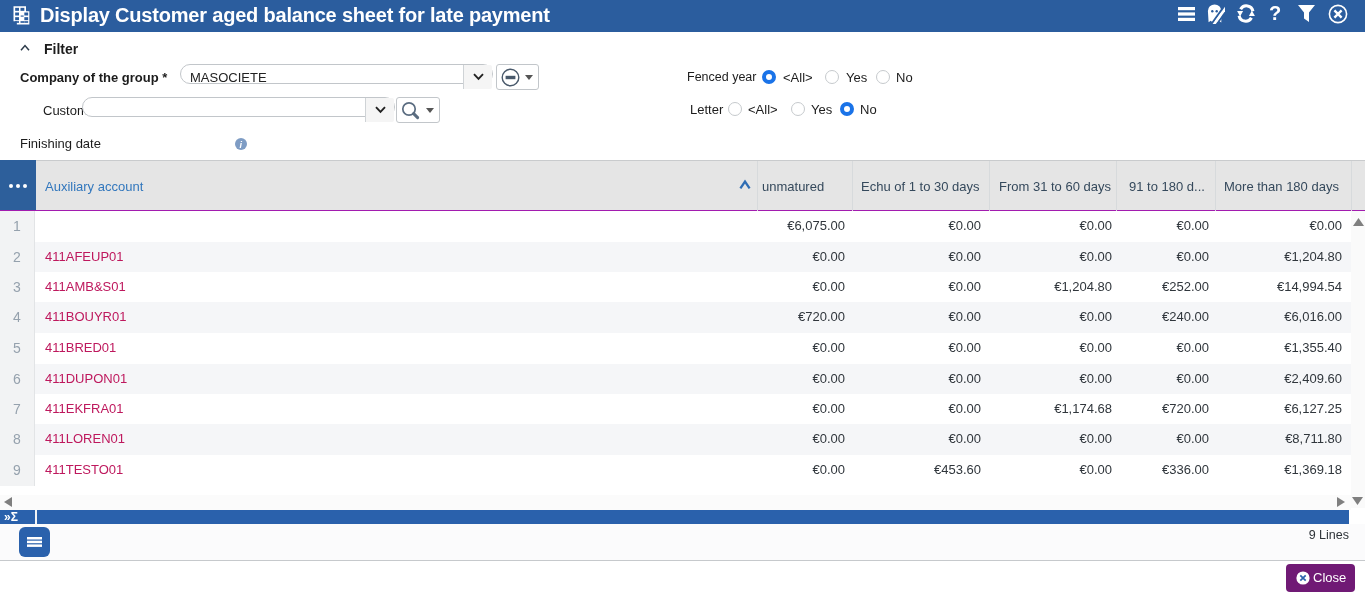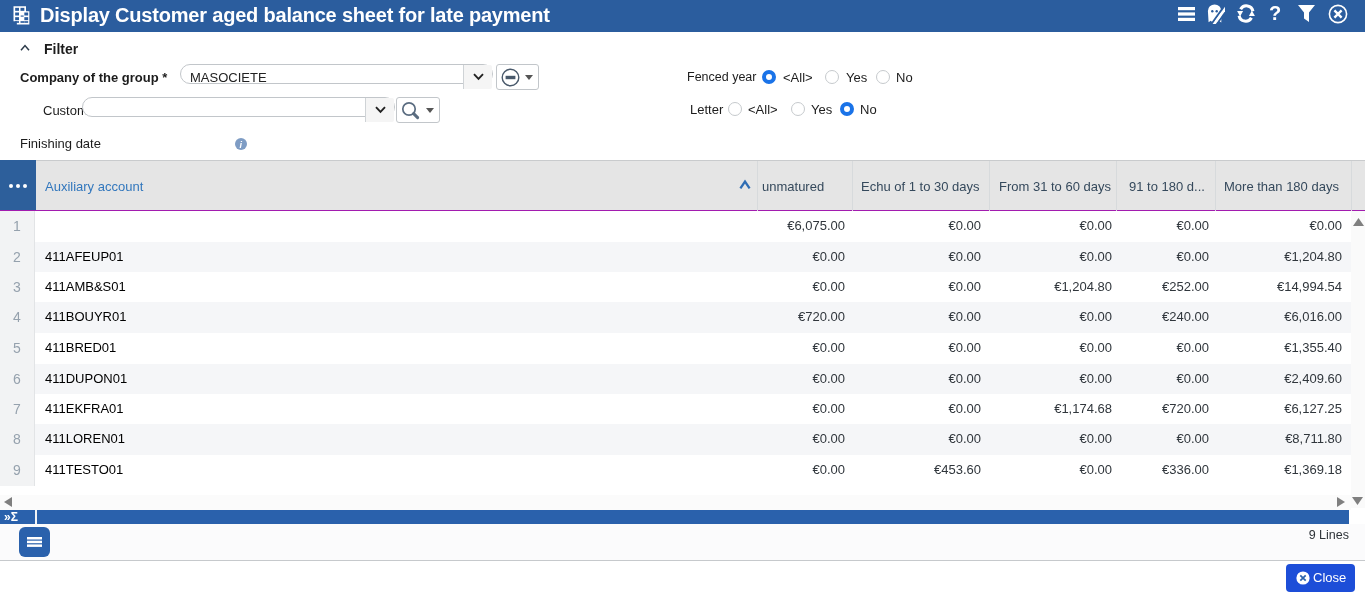--- a/index.html
+++ b/index.html
@@ -27,39 +27,39 @@
 
 #grid { position:absolute; left:0; top:160px; width:1365px; height:364px; }
 #ghead { position:absolute; left:0; top:0px; width:1365px; height:51px; background:#e5e5e5;
   border-top:1px solid #c9cbcd; border-bottom:1px solid #a21caf; }
 #gcorner { position:absolute; left:0; top:0; width:36px; height:50px; background:#2d5f9b; }
 .hsep { position:absolute; top:0; width:1px; height:50px; background:#d7dadc; }
 .hlbl { position:absolute; top:18px; font-size:13px; color:#35495c; white-space:nowrap; }
 .row { position:absolute; left:0; width:1351px; }
 .rnum { position:absolute; left:0; top:0; width:35px; height:100%; background:#f2f3f4;
   border-right:1px solid #e2e4e6; color:#95a1ad; font-size:14px; text-align:center; }
-.acct { position:absolute; left:45px; font-size:13px; color:#000000; }
+.acct { position:absolute; left:45px; font-size:13px; color:#be185d; }
 .amt { position:absolute; font-size:13px; color:#30363c; text-align:right; }
 
 #vscroll { position:absolute; left:1351px; top:51px; width:14px; height:297px; background:#fafafa; }
 #hscroll { position:absolute; left:0; top:335px; width:1351px; height:15px; background:#fbfbfb; }
 .tri { position:absolute; }
 
 #totrow { position:absolute; left:0; top:350px; width:1349px; height:14px; background:#2a61ac; }
 #totrow .div { position:absolute; left:35px; top:0; width:2px; height:14px; background:#f2f4f6; }
 #sigma { position:absolute; left:4px; top:0px; color:#fff; font-size:12px; font-weight:bold; }
 
 #status { position:absolute; left:0; top:524px; width:1365px; height:37px; background:#fbfbfc;
   border-bottom:1px solid #c6c9cc; }
 #nlines { position:absolute; right:16px; top:4px; font-size:12.5px; color:#2e3338; }
 #menubtn { position:absolute; left:19px; top:3px; width:31px; height:30px; background:#2a61ac;
   border-radius:6px; }
 
 #footer { position:absolute; left:0; top:561px; width:1365px; height:34px; background:#fff; }
-#closebtn { position:absolute; left:1286px; top:3px; width:69px; height:28px; background:#1d4ed8;
+#closebtn { position:absolute; left:1286px; top:3px; width:69px; height:28px; background:#701a75;
   border-radius:4px; color:#fff; font-size:13px; }
 #closebtn span { position:absolute; left:27px; top:6px; }
 </style>
 </head>
 <body>
 <div id="topbar">
   <svg class="tico" style="left:11px;top:4px" width="20" height="21" viewBox="0 0 24 24">
     <path fill="#fff" d="M3 2h15v6h4v16H7v-4H3z"></path>
     <g fill="#2b5d9e">
       <rect x="5" y="4" width="4.6" height="3.6"></rect>

